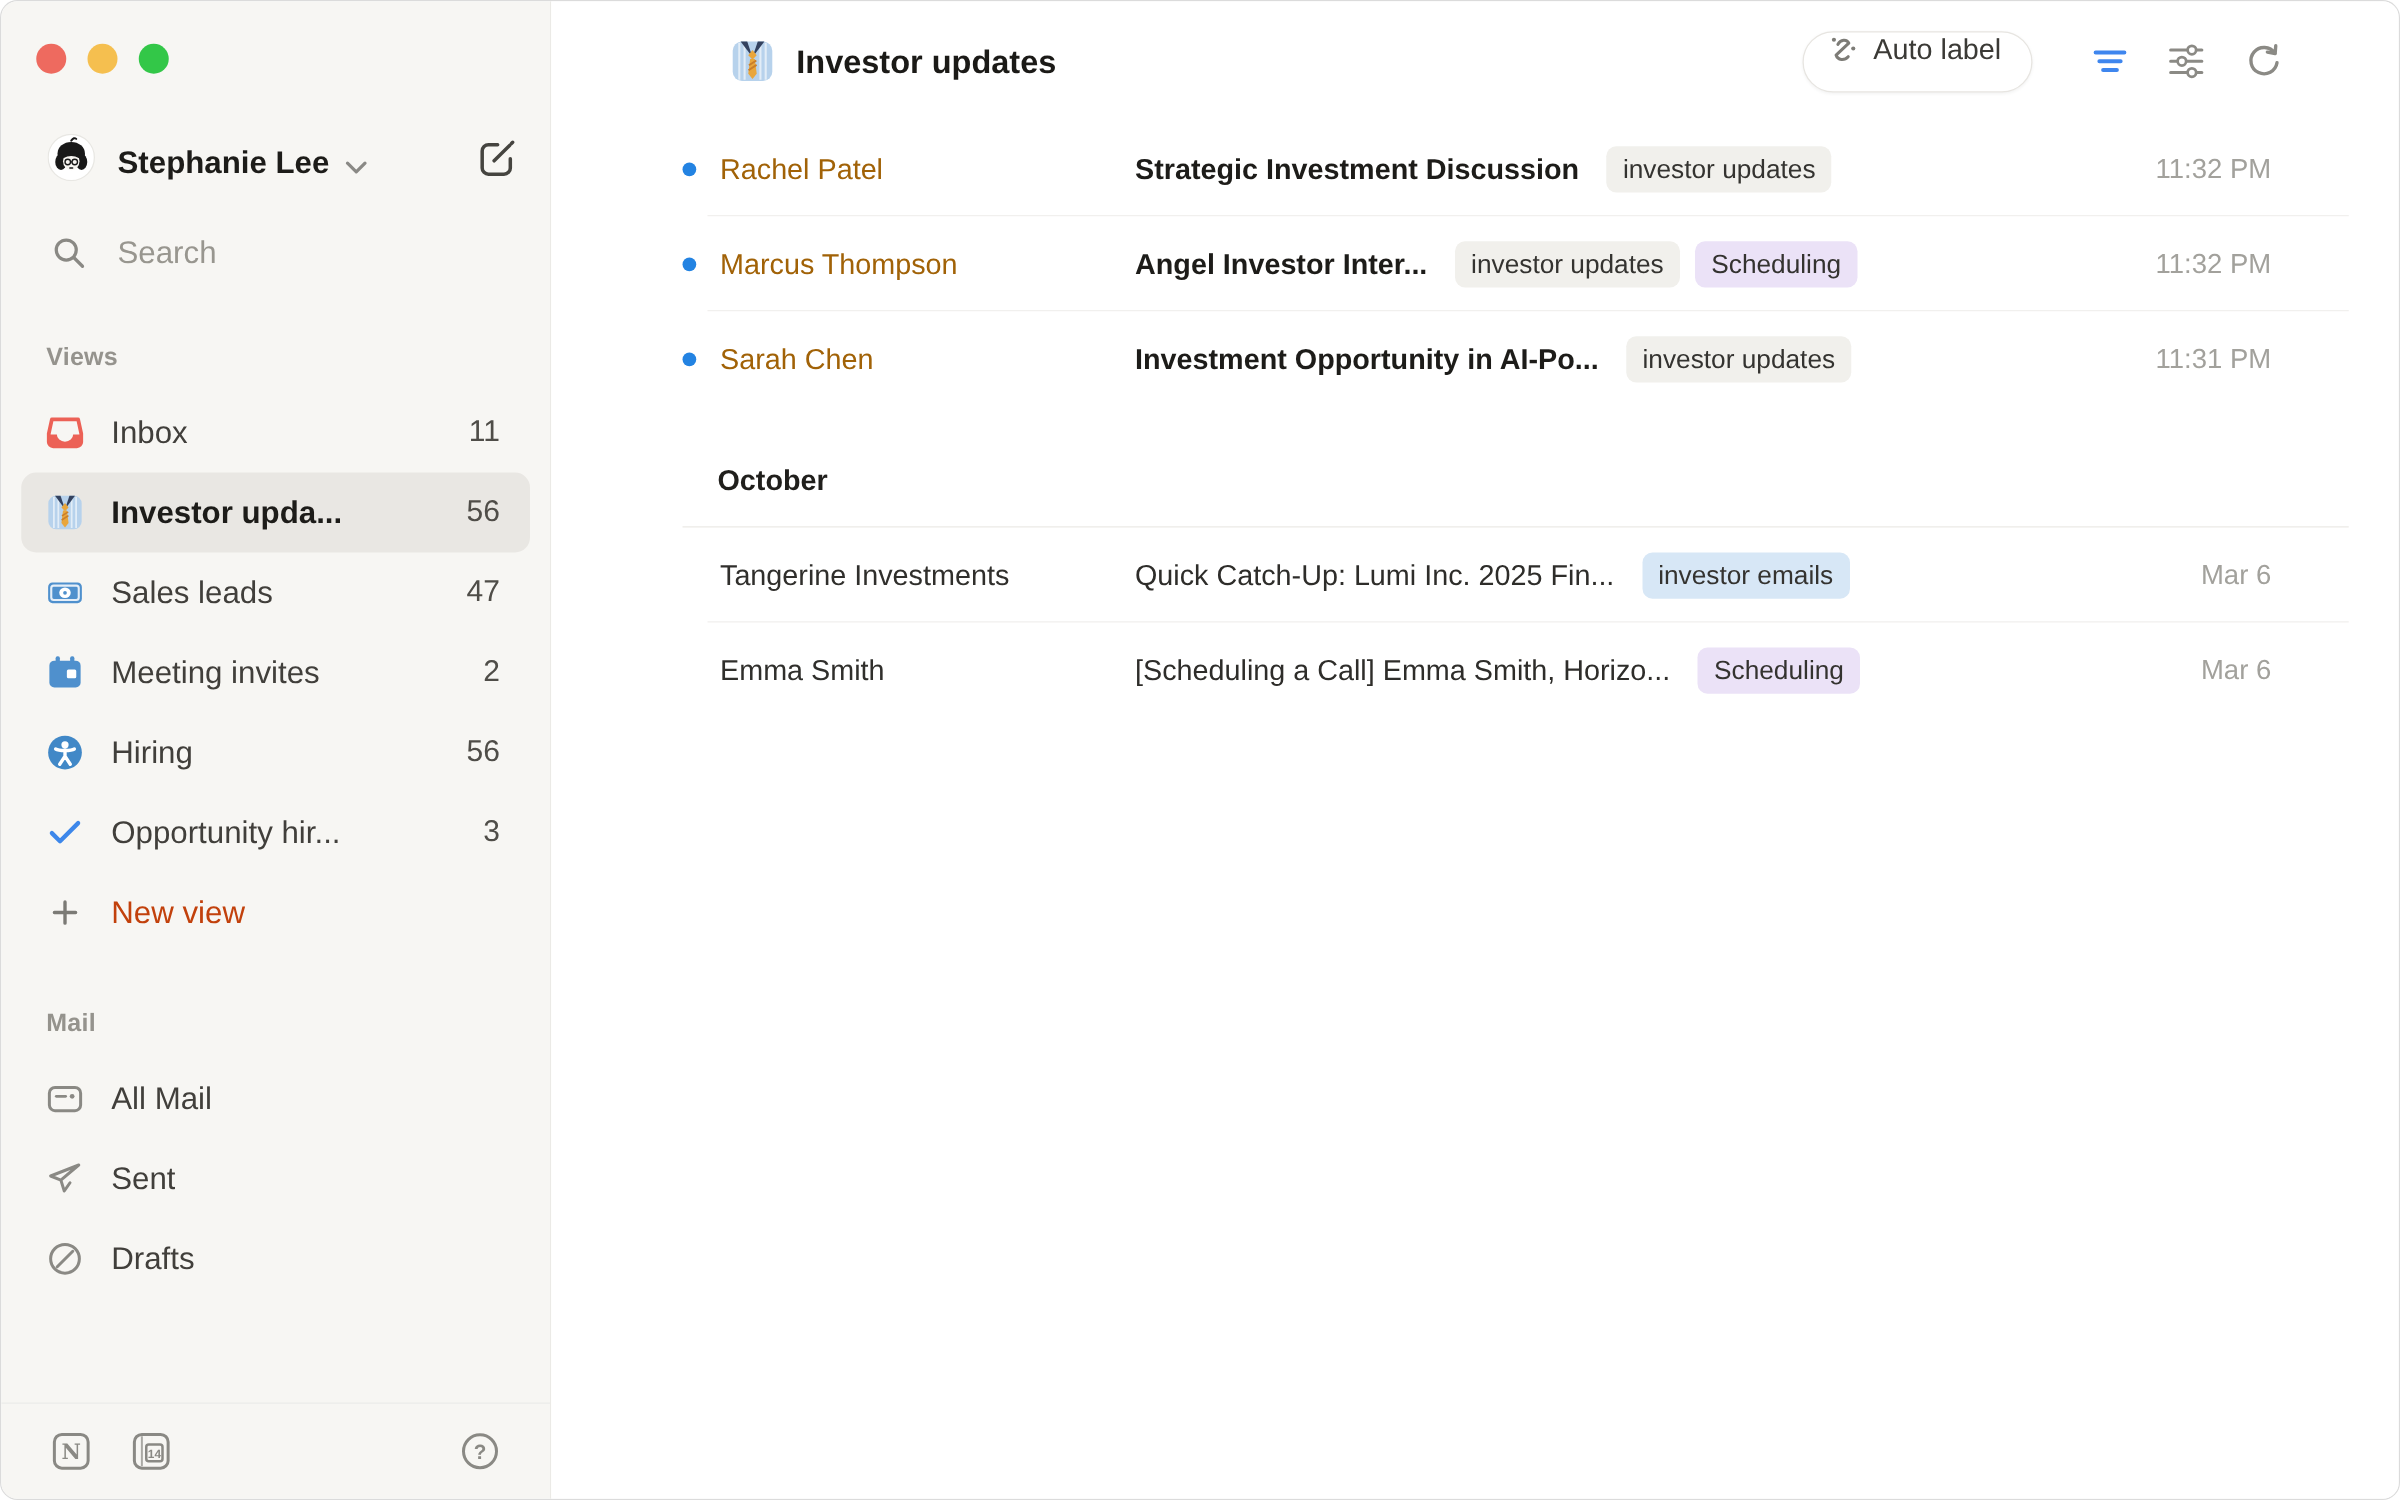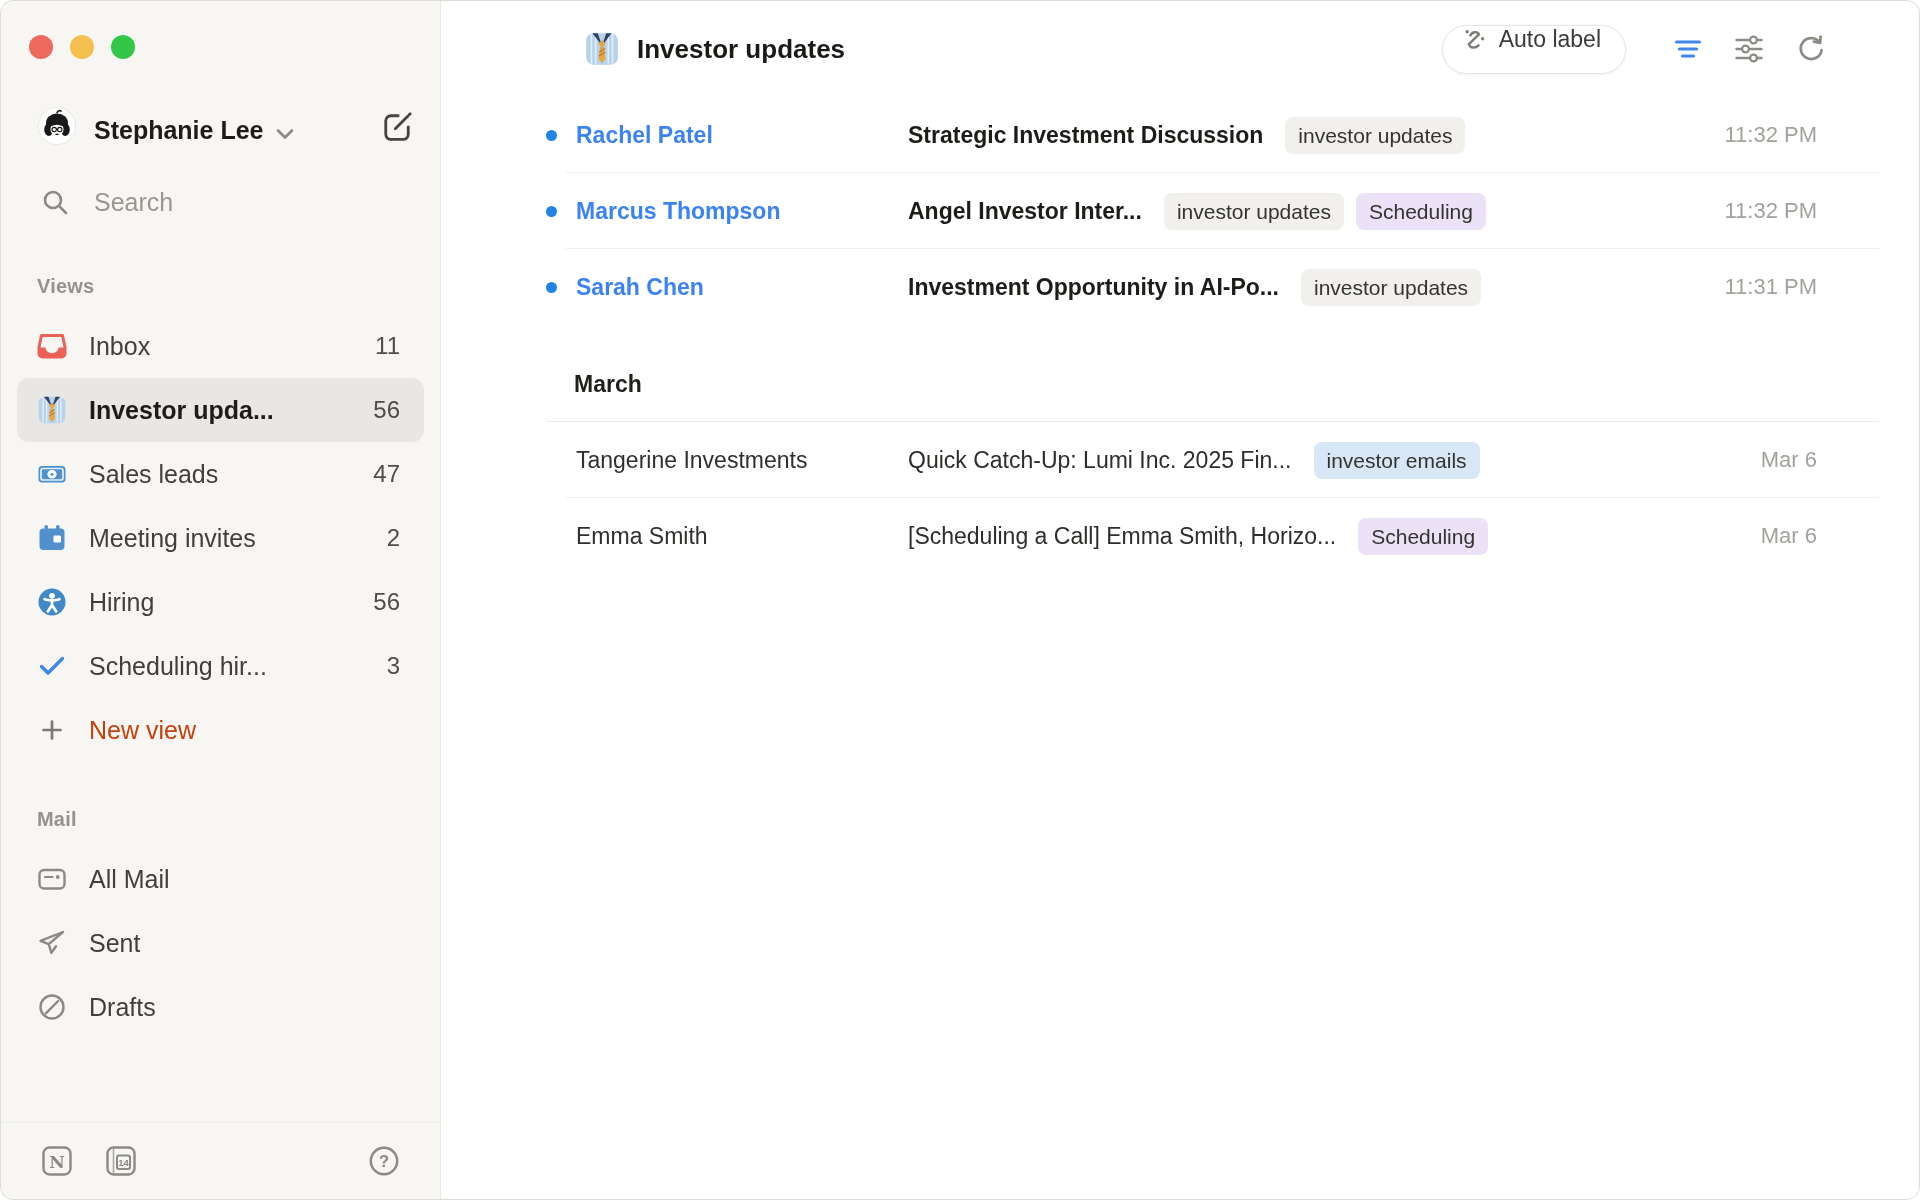--- a/index.html
+++ b/index.html
@@ -69,21 +69,21 @@
   }
   .icon-btn { width: 32px; height: 32px; background: none; border: none; padding: 0; cursor: pointer; margin-left: 29px; }
   .icon-btn.first { margin-left: 46px; }
 
   .mail-list { margin: 0 40px 0 105px; }
   .mail-row { height: 76px; display: flex; align-items: center; position: relative; padding-right: 62px; cursor: pointer; }
   .mail-row.sep::after { content: ""; position: absolute; left: 20px; right: 0; bottom: 0; height: 1px; background: #f1f0ee; }
   .dot-col { width: 30px; flex: none; }
   .unread-dot { display: block; width: 11px; height: 11px; border-radius: 50%; background: #2383e2; }
   .sender { width: 332px; flex: none; font-size: 23px; color: #302f2c; white-space: nowrap; overflow: hidden; text-overflow: ellipsis; padding-right: 20px; }
-  .mail-row.unread .sender { font-weight: 700; color: #3b82f6; }
+  .mail-row.unread .sender { font-weight: 400; color: #a16207; }
   .subject { font-size: 23px; color: #2e2d2a; white-space: nowrap; flex: none; }
   .mail-row.unread .subject { font-weight: 600; color: #1d1c19; }
   .tags { display: flex; gap: 12px; margin-left: 22px; flex: none; }
   .tag { font-size: 21px; line-height: 1; padding: 8px 13px; border-radius: 8px; white-space: nowrap; color: #343330; }
   .tag-gray { background: #f1f0ec; }
   .tag-purple { background: #ebe2f7; }
   .tag-blue { background: #d7e7f6; }
   .time { margin-left: auto; font-size: 22px; color: #a2a19c; white-space: nowrap; padding-left: 20px; }
 
   .group-header { margin: 46px 0 0 28px; font-size: 23px; font-weight: 600; color: #201f1c; }
@@ -222,21 +222,21 @@
         <span class="label">Hiring</span>
         <span class="count">56</span>
       </div>
 
       <div class="side-item">
         <span class="icon">
           <svg viewBox="0 0 32 32" width="32" height="32">
             <path d="M5.5 16.5 l6.5 6.5 L26.5 8.5" fill="none" stroke="#3d87ea" stroke-width="3.4" stroke-linecap="round" stroke-linejoin="round"></path>
           </svg>
         </span>
-        <span class="label">Scheduling hir...</span>
+        <span class="label">Opportunity hir...</span>
         <span class="count">3</span>
       </div>
 
       <div class="side-item action">
         <span class="icon">
           <svg viewBox="0 0 32 32" width="32" height="32">
             <path d="M16 7.5 V24.5 M7.5 16 H24.5" stroke="#7b7a75" stroke-width="2.7" stroke-linecap="round"></path>
           </svg>
         </span>
         <span class="label">New view</span>
@@ -376,21 +376,21 @@
             <span class="unread-dot"></span>
           </span>
         <span class="sender">Sarah Chen</span>
         <span class="subject">Investment Opportunity in AI-Po...</span>
         <span class="tags">
           <span class="tag tag-gray">investor updates</span>
         </span>
         <span class="time">11:31 PM</span>
       </div>
 
-      <div class="group-header">March</div>
+      <div class="group-header">October</div>
       <div class="group-sep"></div>
 
       <div class="mail-row read sep">
         <span class="dot-col"></span>
         <span class="sender">Tangerine Investments</span>
         <span class="subject">Quick Catch-Up: Lumi Inc. 2025 Fin...</span>
         <span class="tags">
           <span class="tag tag-blue">investor emails</span>
         </span>
         <span class="time">Mar 6</span>

